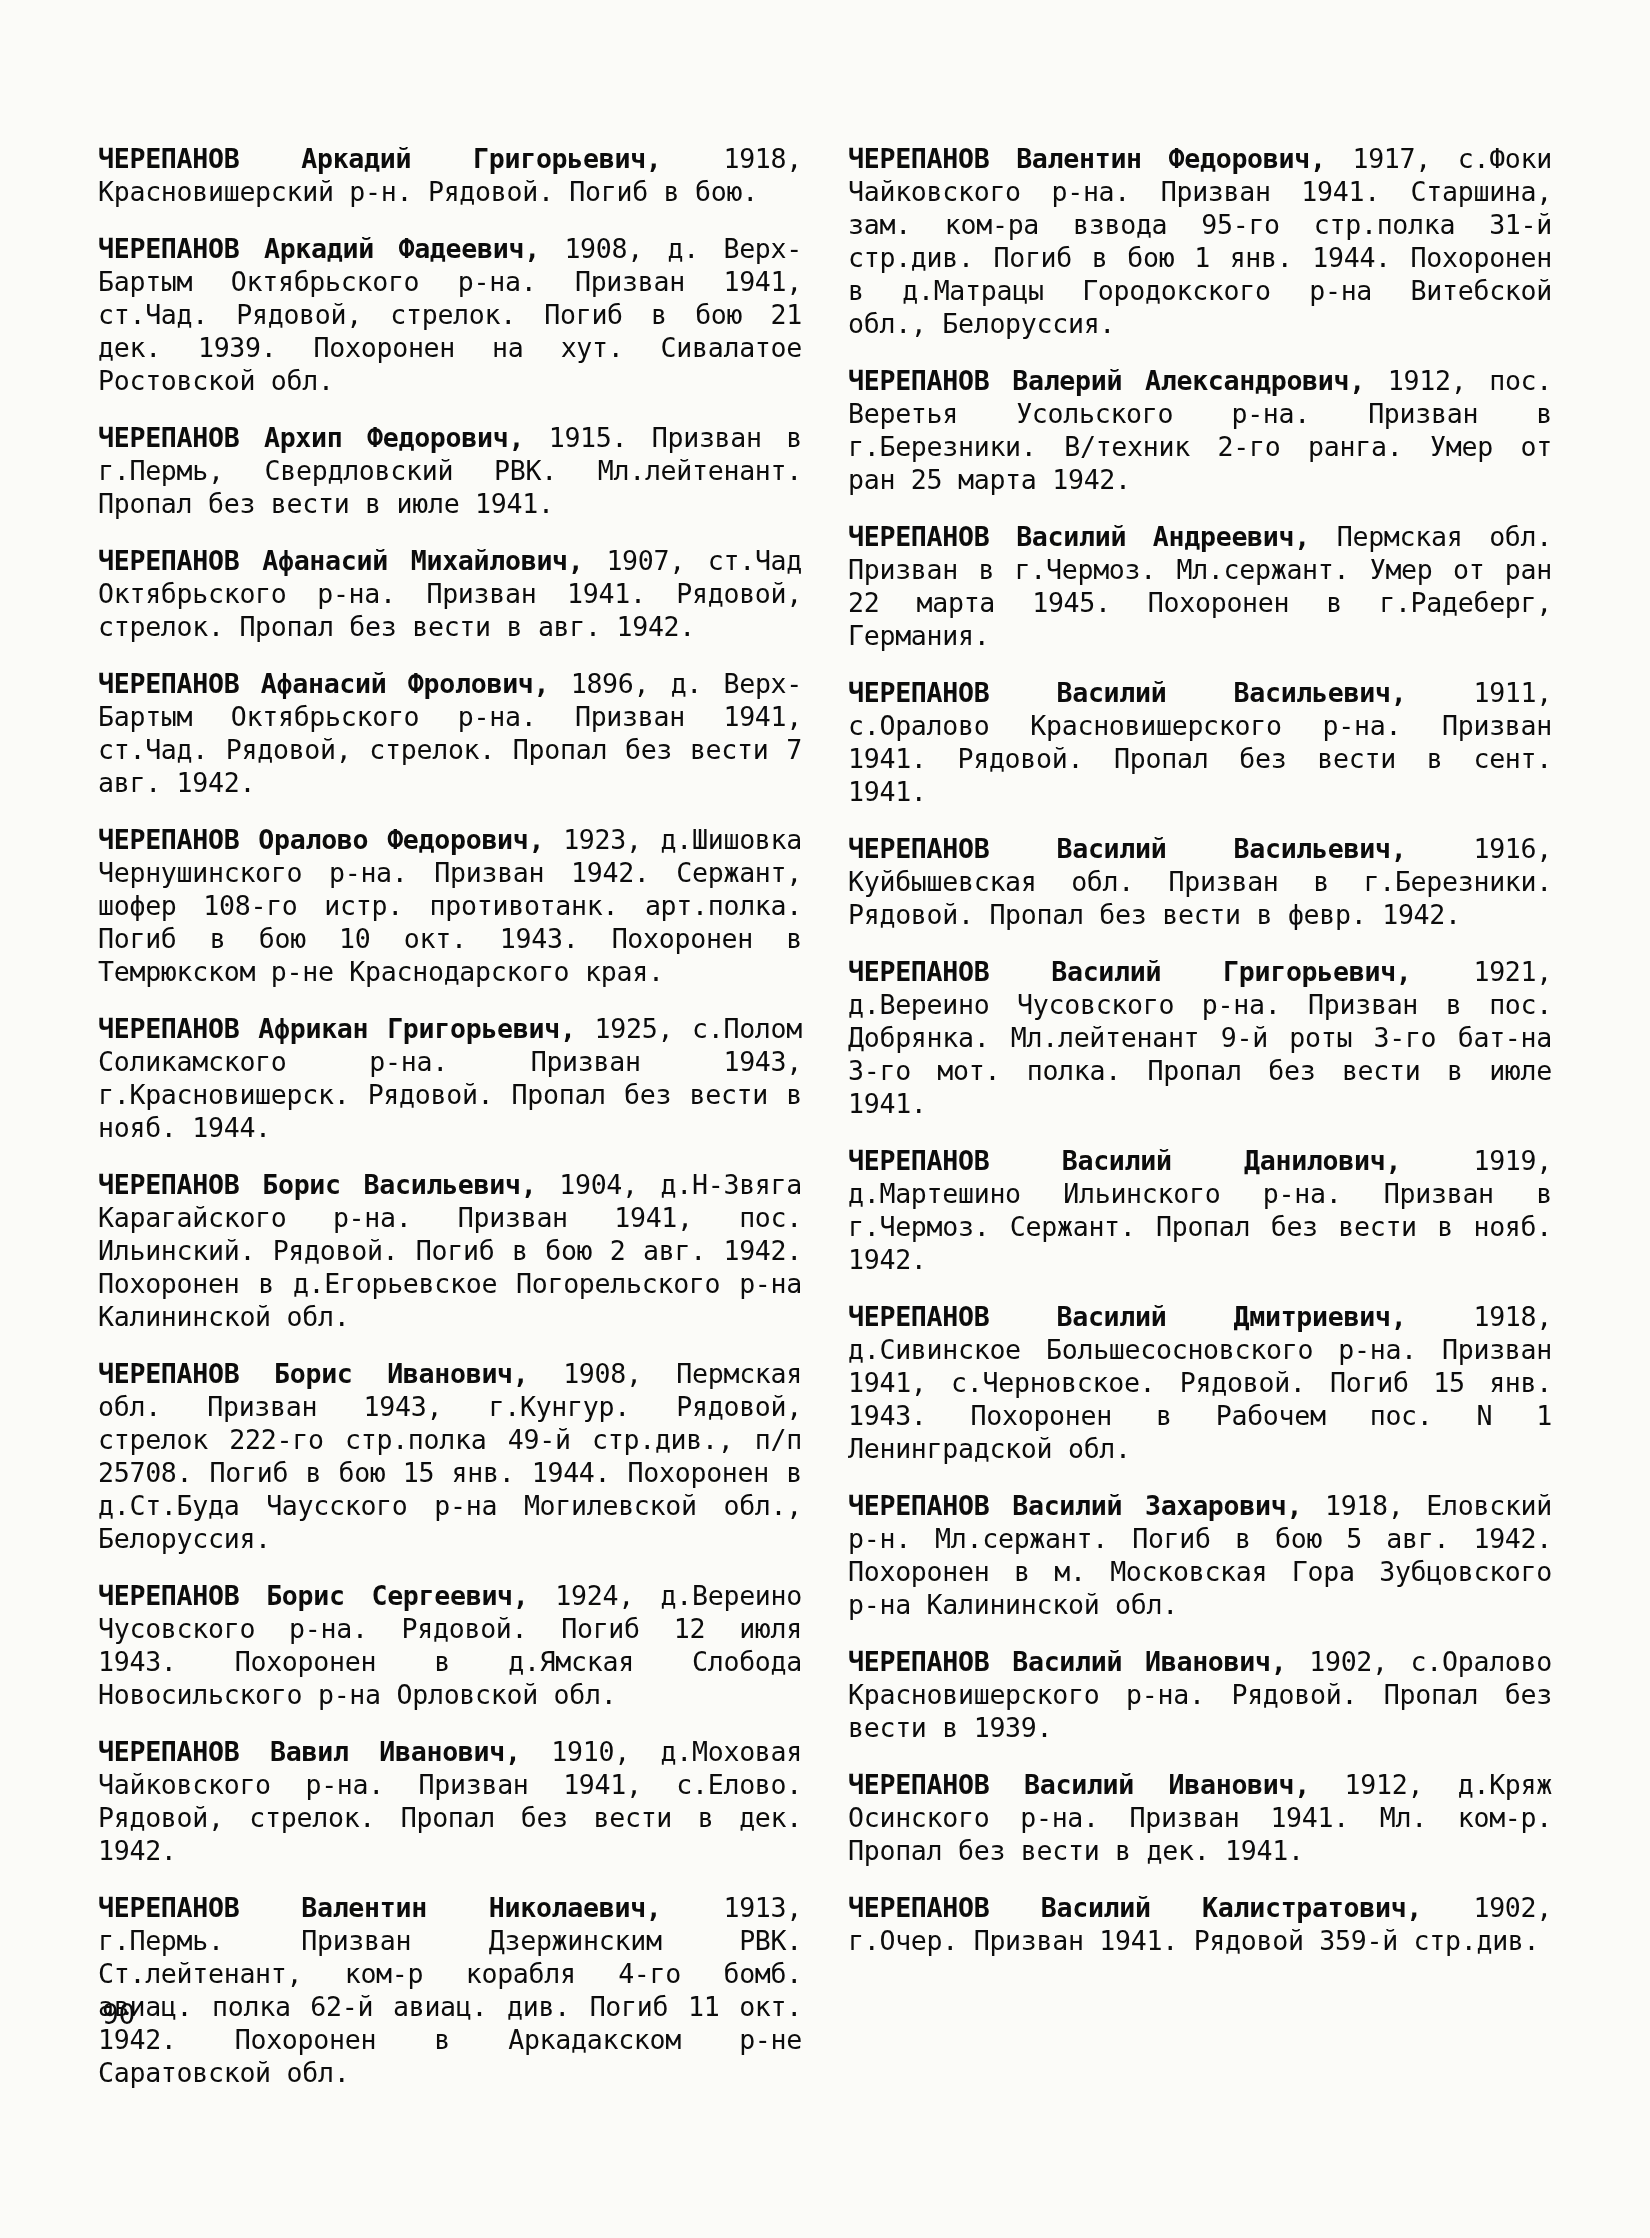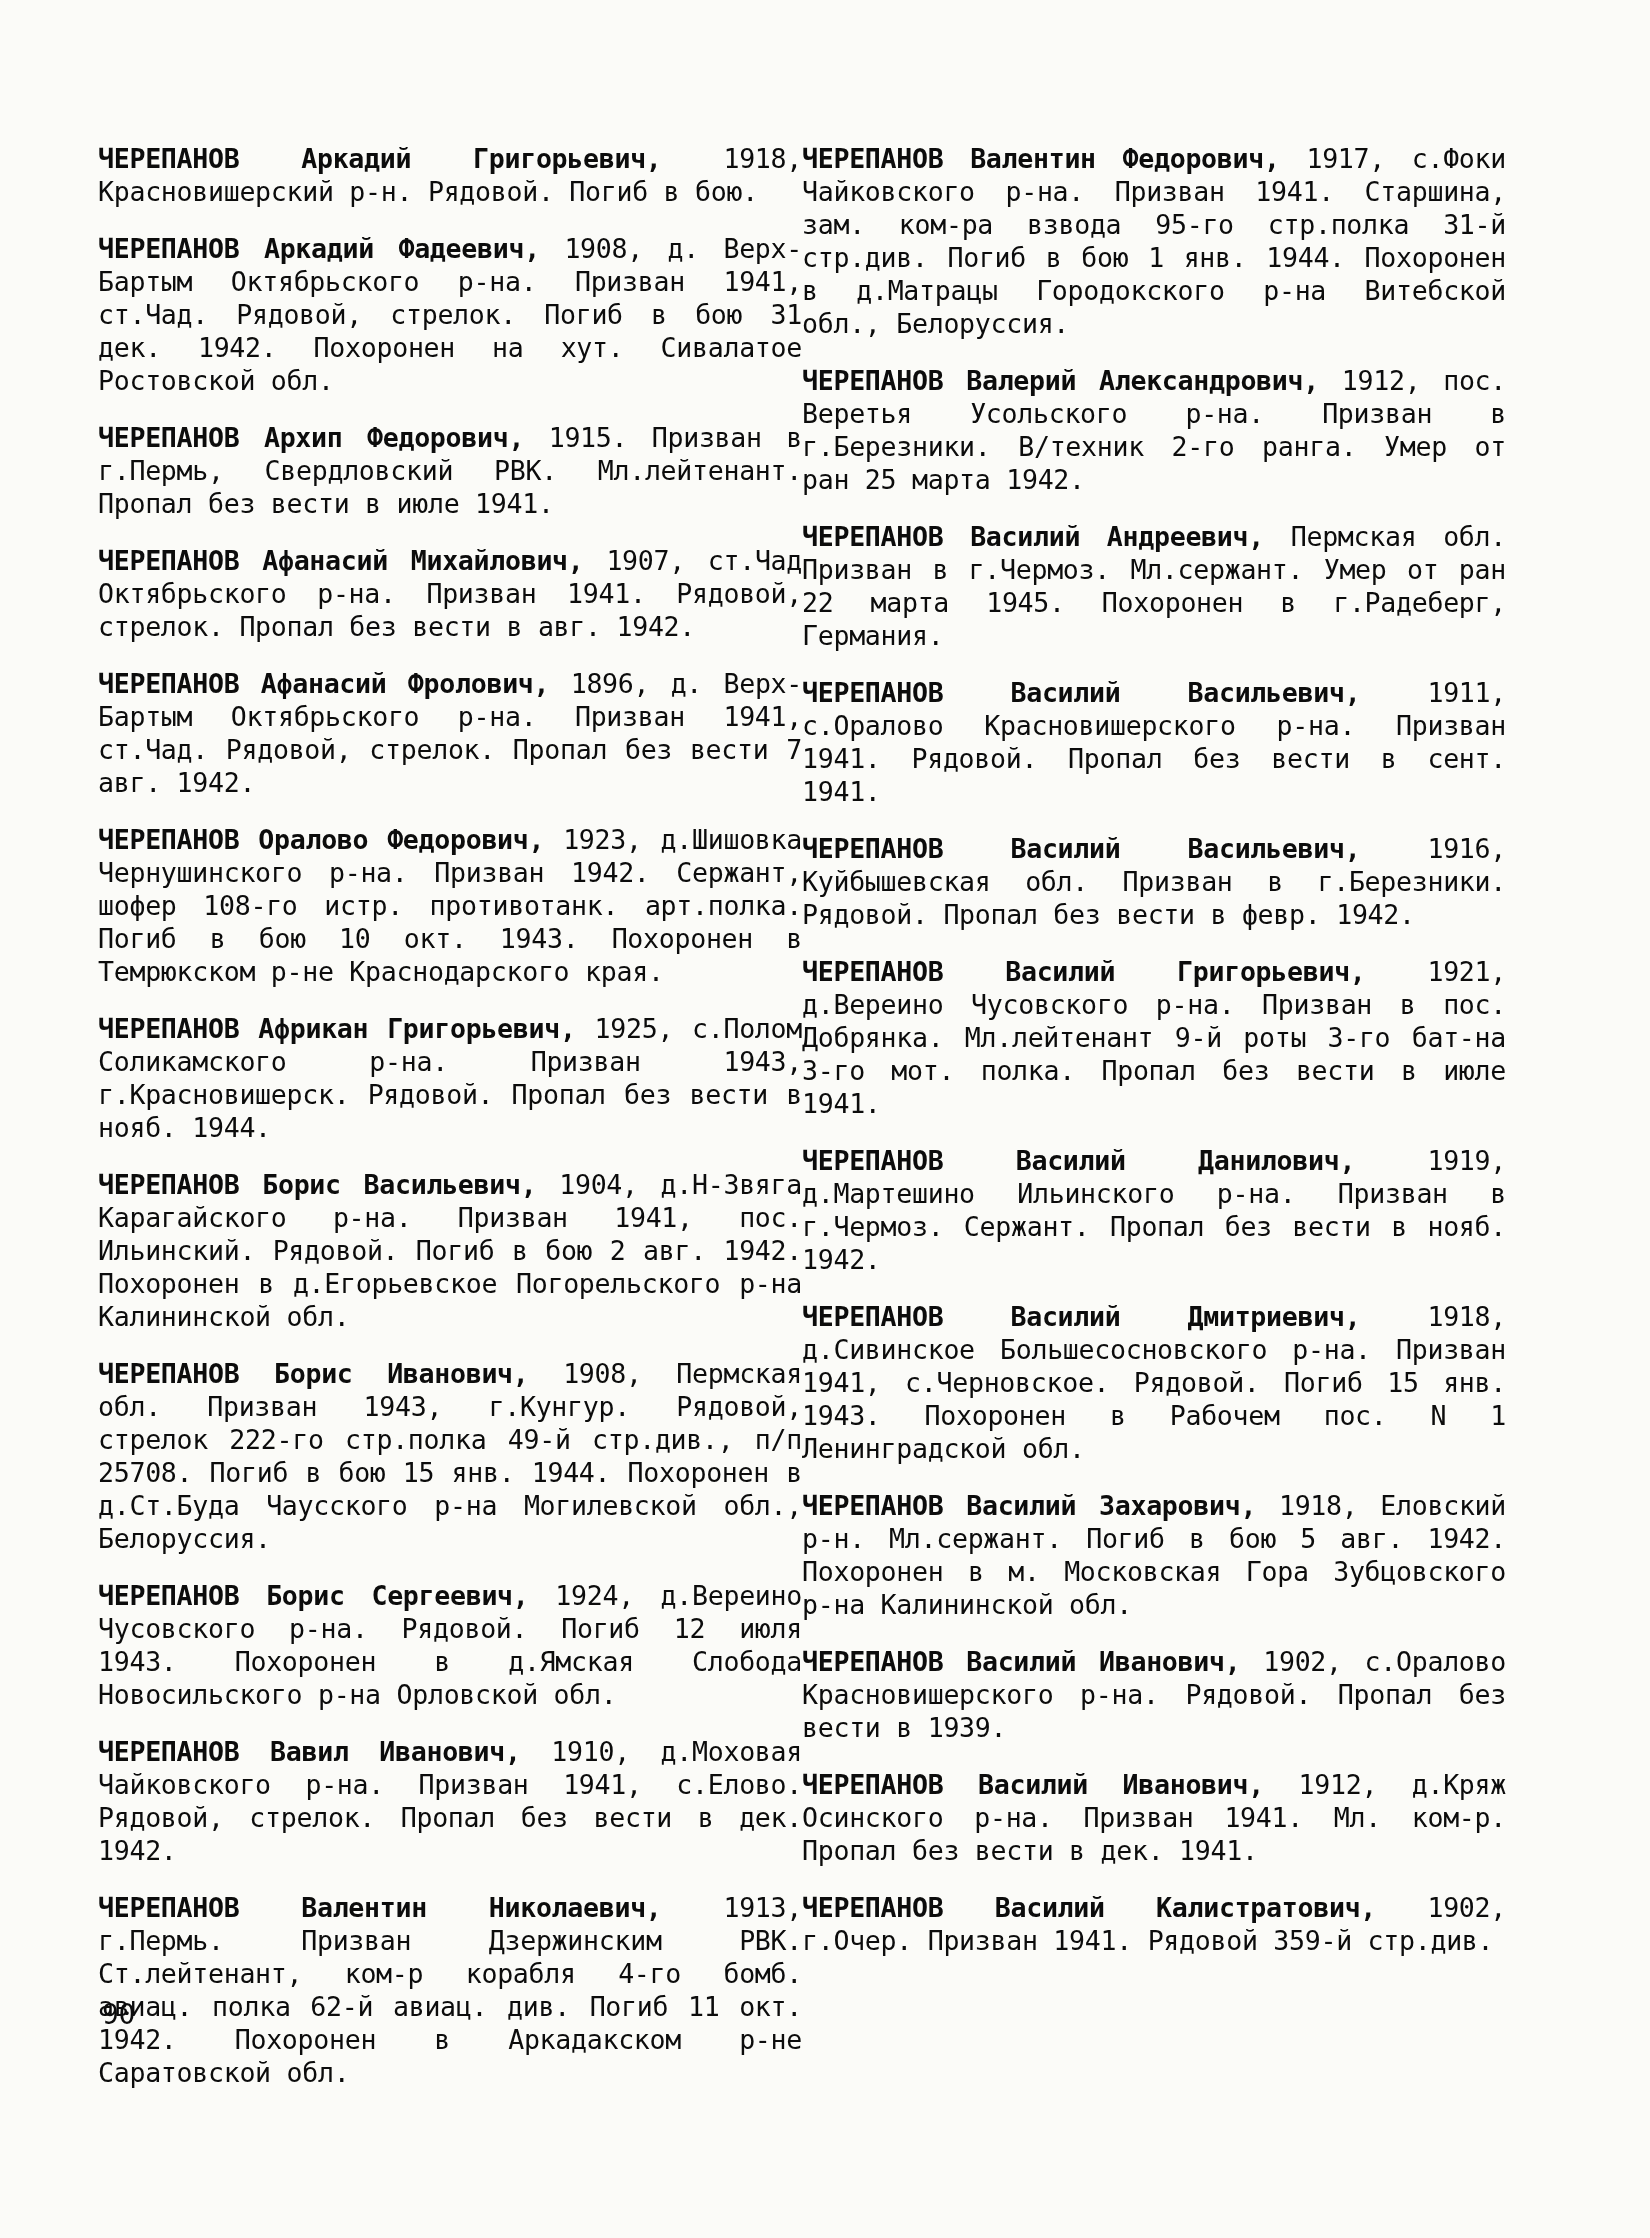--- a/index.html
+++ b/index.html
@@ -14,20 +14,21 @@
     font-family: "DejaVu Sans Mono", "Liberation Mono", monospace;
     position: relative;
     overflow: hidden;
   }
   .page {
     position: absolute;
     inset: 0;
     box-sizing: border-box;
     padding: 142px 100px 0 98px;
     display: flex;
+    gap: 46px;
   }
   .col {
     width: 704px;
     flex: 0 0 auto;
   }
   .entry {
     margin: 0 0 24px 0;
     font-size: 26.6px;
     line-height: 33px;
     text-align: justify;
@@ -45,21 +46,21 @@
     letter-spacing: -0.3px;
   }
 </style>
 </head>
 <body>
 
 <div class="page">
 
   <div class="col">
     <p class="entry"><span class="entry-name">ЧЕРЕПАНОВ Аркадий Григорьевич,</span> <span class="entry-text">1918, Красновишерский р-н. Рядовой. Погиб в бою.</span></p>
-    <p class="entry"><span class="entry-name">ЧЕРЕПАНОВ Аркадий Фадеевич,</span> <span class="entry-text">1908, д. Верх-Бартым Октябрьского р-на. Призван 1941, ст.Чад. Рядовой, стрелок. Погиб в бою 31 дек. 1942. Похоронен на хут. Сивалатое Ростовской обл.</span></p>
+    <p class="entry"><span class="entry-name">ЧЕРЕПАНОВ Аркадий Фадеевич,</span> <span class="entry-text">1908, д. Верх-Бартым Октябрьского р-на. Призван 1941, ст.Чад. Рядовой, стрелок. Погиб в бою 21 дек. 1939. Похоронен на хут. Сивалатое Ростовской обл.</span></p>
     <p class="entry"><span class="entry-name">ЧЕРЕПАНОВ Архип Федорович,</span> <span class="entry-text">1915. Призван в г.Пермь, Свердловский РВК. Мл.лейтенант. Пропал без вести в июле 1941.</span></p>
     <p class="entry"><span class="entry-name">ЧЕРЕПАНОВ Афанасий Михайлович,</span> <span class="entry-text">1907, ст.Чад Октябрьского р-на. Призван 1941. Рядовой, стрелок. Пропал без вести в авг. 1942.</span></p>
     <p class="entry"><span class="entry-name">ЧЕРЕПАНОВ Афанасий Фролович,</span> <span class="entry-text">1896, д. Верх-Бартым Октябрьского р-на. Призван 1941, ст.Чад. Рядовой, стрелок. Пропал без вести 7 авг. 1942.</span></p>
     <p class="entry"><span class="entry-name">ЧЕРЕПАНОВ Оралово Федорович,</span> <span class="entry-text">1923, д.Шишовка Чернушинского р-на. Призван 1942. Сержант, шофер 108-го истр. противотанк. арт.полка. Погиб в бою 10 окт. 1943. Похоронен в Темрюкском р-не Краснодарского края.</span></p>
     <p class="entry"><span class="entry-name">ЧЕРЕПАНОВ Африкан Григорьевич,</span> <span class="entry-text">1925, с.Полом Соликамского р-на. Призван 1943, г.Красновишерск. Рядовой. Пропал без вести в нояб. 1944.</span></p>
     <p class="entry"><span class="entry-name">ЧЕРЕПАНОВ Борис Васильевич,</span> <span class="entry-text">1904, д.Н-Звяга Карагайского р-на. Призван 1941, пос. Ильинский. Рядовой. Погиб в бою 2 авг. 1942. Похоронен в д.Егорьевское Погорельского р-на Калининской обл.</span></p>
     <p class="entry"><span class="entry-name">ЧЕРЕПАНОВ Борис Иванович,</span> <span class="entry-text">1908, Пермская обл. Призван 1943, г.Кунгур. Рядовой, стрелок 222-го стр.полка 49-й стр.див., п/п 25708. Погиб в бою 15 янв. 1944. Похоронен в д.Ст.Буда Чаусского р-на Могилевской обл., Белоруссия.</span></p>
     <p class="entry"><span class="entry-name">ЧЕРЕПАНОВ Борис Сергеевич,</span> <span class="entry-text">1924, д.Вереино Чусовского р-на. Рядовой. Погиб 12 июля 1943. Похоронен в д.Ямская Слобода Новосильского р-на Орловской обл.</span></p>
     <p class="entry"><span class="entry-name">ЧЕРЕПАНОВ Вавил Иванович,</span> <span class="entry-text">1910, д.Моховая Чайковского р-на. Призван 1941, с.Елово. Рядовой, стрелок. Пропал без вести в дек. 1942.</span></p>
     <p class="entry"><span class="entry-name">ЧЕРЕПАНОВ Валентин Николаевич,</span> <span class="entry-text">1913, г.Пермь. Призван Дзержинским РВК. Ст.лейтенант, ком-р корабля 4-го бомб. авиац. полка 62-й авиац. див. Погиб 11 окт. 1942. Похоронен в Аркадакском р-не Саратовской обл.</span></p>

